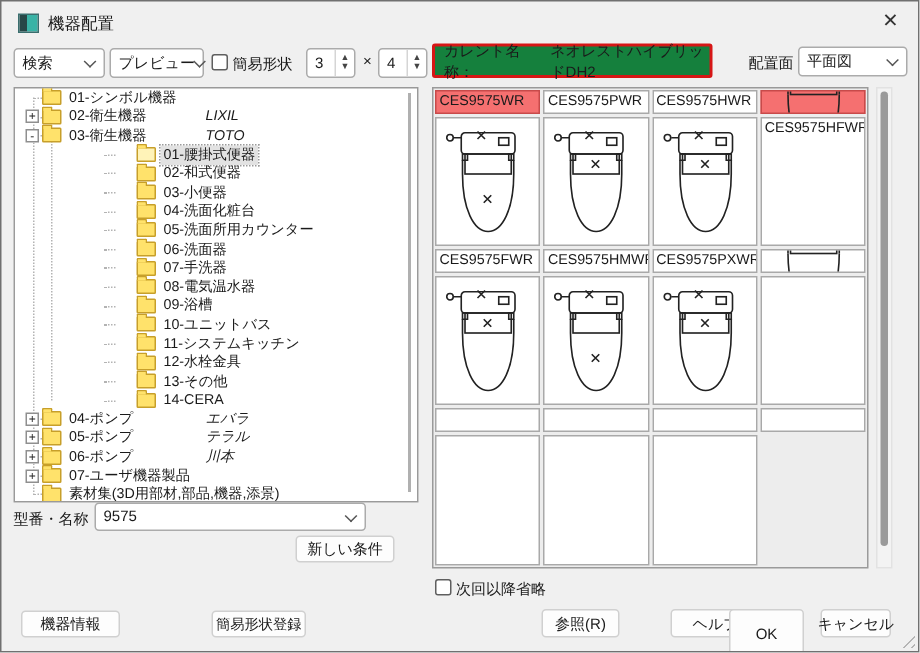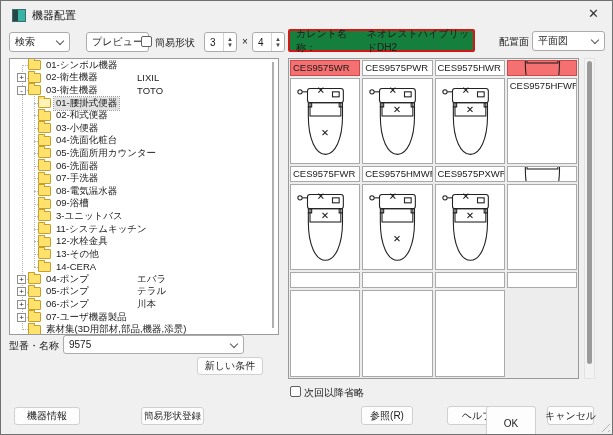--- a/index.html
+++ b/index.html
@@ -18,32 +18,32 @@
   .spinbtns{width:12px;height:100%;border-left:1px solid #d5d5d5;display:flex;flex-direction:column;align-items:center;justify-content:center;font-size:6px;line-height:6px;color:#444;}
   .cb{position:absolute;width:11px;height:11px;background:#fff;border:1px solid #5f5f5f;border-radius:2px;box-sizing:border-box;}
   .btn{position:absolute;background:#fdfdfd;border:1px solid #d0d0d0;border-radius:3px;font-size:10px;display:flex;align-items:center;justify-content:center;box-sizing:border-box;white-space:nowrap;}
   
   .curbox{position:absolute;left:287px;top:28px;width:187px;height:23px;border:2px solid var(--hl,#d40000);border-radius:2px;background:#15803d;display:flex;align-items:center;font-size:10px;box-sizing:border-box;padding-left:6px;}
   .curval{margin-left:14px;}
   
   .tree{position:absolute;left:8px;top:57px;width:270px;height:277px;background:#fff;border:1px solid #9a9a9a;box-sizing:border-box;overflow:hidden;font-size:9.5px;}
   .tree-item{position:relative;height:12.6px;display:flex;align-items:center;}
   .tree-item.lv1{padding-left:7px;}
-  .tree-item.lv2{padding-left:28px;}
+  .tree-item.lv2{padding-left:46px;margin-left:35px;}
   .tree-item::before{content:"";position:absolute;top:6px;border-top:1px dotted #b3b3b3;}
   .tree-item.lv1::before{left:12px;width:6px;}
   .tree-item.lv2::before{left:24px;width:8px;}
   .expander{width:9px;height:9px;border:1px solid #8f8f8f;background:#fff;font-size:8px;line-height:7px;text-align:center;margin-right:2px;flex:none;z-index:2;box-sizing:border-box;}
   .exp-spacer{width:11px;flex:none;}
   .folder{width:13px;height:10px;background:#ffe26b;border:1px solid #c79f2a;border-radius:1px;position:relative;margin-right:3px;flex:none;z-index:2;box-sizing:border-box;}
   .folder::before{content:"";position:absolute;top:-3px;left:-1px;width:5px;height:2px;background:#ffe26b;border:1px solid #c79f2a;border-bottom:none;border-radius:1px 1px 0 0;}
   .folder.open{background:#fff3b8;}
   .tlabel{padding:0 2px;white-space:nowrap;}
   .tlabel.sel{background:#e2e2e2;outline:1px dotted #9a9a9a;}
-  .brand{position:absolute;left:127px;white-space:nowrap;}
+  .brand{position:absolute;left:127px;white-space:nowrap;font-style:italic;}
   .vline{position:absolute;border-left:1px dotted #b3b3b3;width:0;}
   .tree-sb{position:absolute;right:4px;top:3px;width:2px;height:266px;background:#b0b0b0;}
   
   .gridwrap{position:absolute;left:287px;top:57px;width:291px;height:321px;border:1px solid #9a9a9a;background:#ededed;box-sizing:border-box;}
   .grid{display:grid;width:100%;height:100%;grid-template-columns:repeat(4,1fr);grid-template-rows:16px 86px 16px 86px 16px auto;gap:2px;padding:1px;box-sizing:border-box;}
   .gcell{background:#fff;border:1px solid #a9a9a9;box-sizing:border-box;overflow:hidden;}
   .ghead{font-size:9.5px;padding:1px 0 0 2px;white-space:nowrap;}
   .gprev{display:flex;align-items:center;justify-content:center;}
   .gcell.selected{background:var(--sel,#f57070);border-color:#c84a4a;}
   .gprev svg{display:block;}
@@ -59,21 +59,21 @@
   <div class="titlebar">
     <span class="title-icon"></span>
     <span class="title-text">機器配置</span>
     <span class="close">✕</span>
   </div>
 
   <div class="combo" style="left:8px;top:31px;width:61px">
     <span>検索</span>
     <span class="chev"></span>
   </div>
-  <div class="combo" style="left:85px;top:31px;width:63px">
+  <div class="combo" style="left:72px;top:31px;width:63px">
     <span>プレビュー</span>
     <span class="chev"></span>
   </div>
   <span class="cb" style="left:140px;top:35px"></span>
   <span class="lbl" style="left:154px;top:35px">簡易形状</span>
   <div class="spin" style="left:203px;top:31px">
     <span class="spinval">3</span>
     <span class="spinbtns">
         <span>▲</span>
         <span>▼</span>
@@ -150,21 +150,21 @@
       <div class="tree-item lv2">
         <span class="folder"></span>
         <span class="tlabel">08-電気温水器</span>
       </div>
       <div class="tree-item lv2">
         <span class="folder"></span>
         <span class="tlabel">09-浴槽</span>
       </div>
       <div class="tree-item lv2">
         <span class="folder"></span>
-        <span class="tlabel">3-ユニットバス</span>
+        <span class="tlabel">10-ユニットバス</span>
       </div>
       <div class="tree-item lv2">
         <span class="folder"></span>
         <span class="tlabel">11-システムキッチン</span>
       </div>
       <div class="tree-item lv2">
         <span class="folder"></span>
         <span class="tlabel">12-水栓金具</span>
       </div>
       <div class="tree-item lv2">

